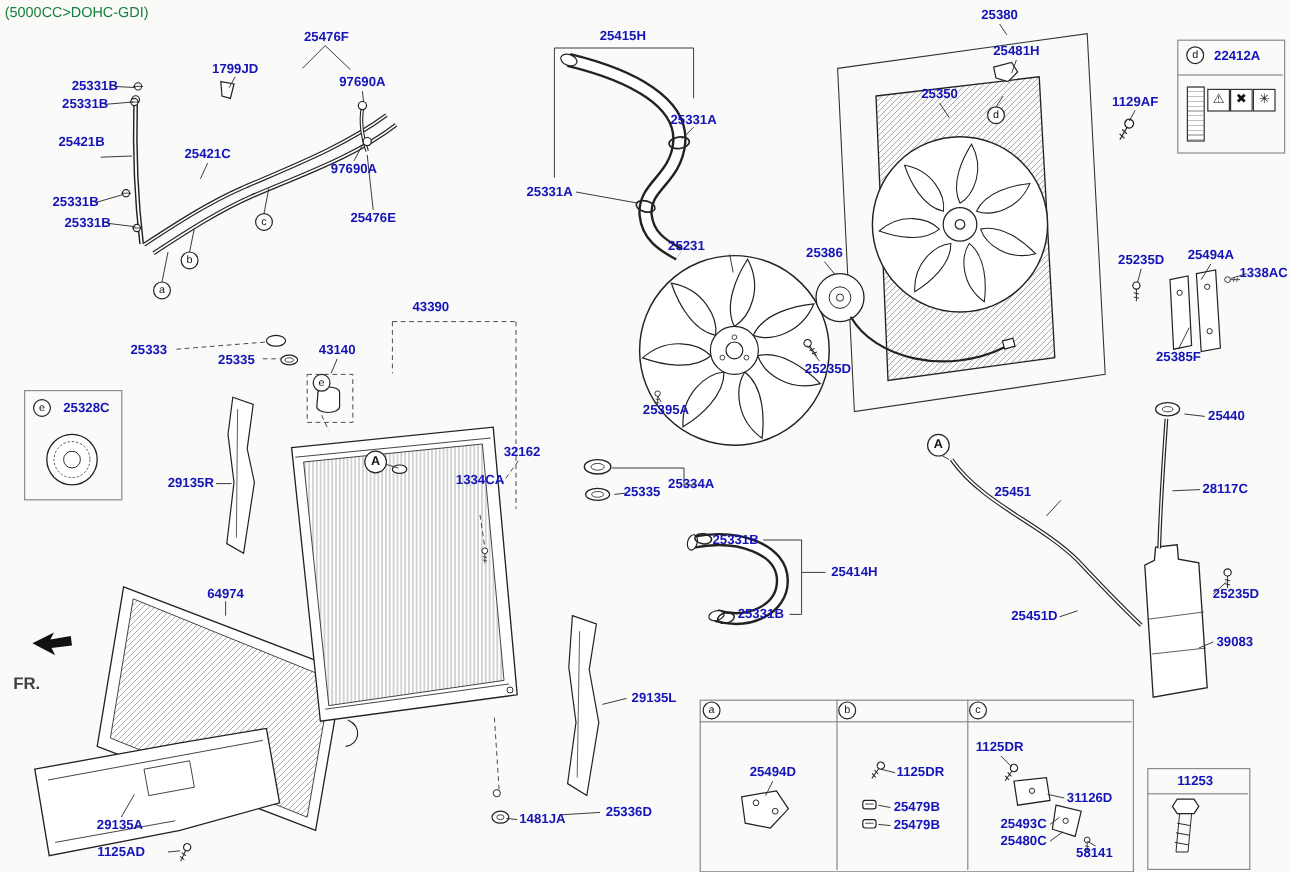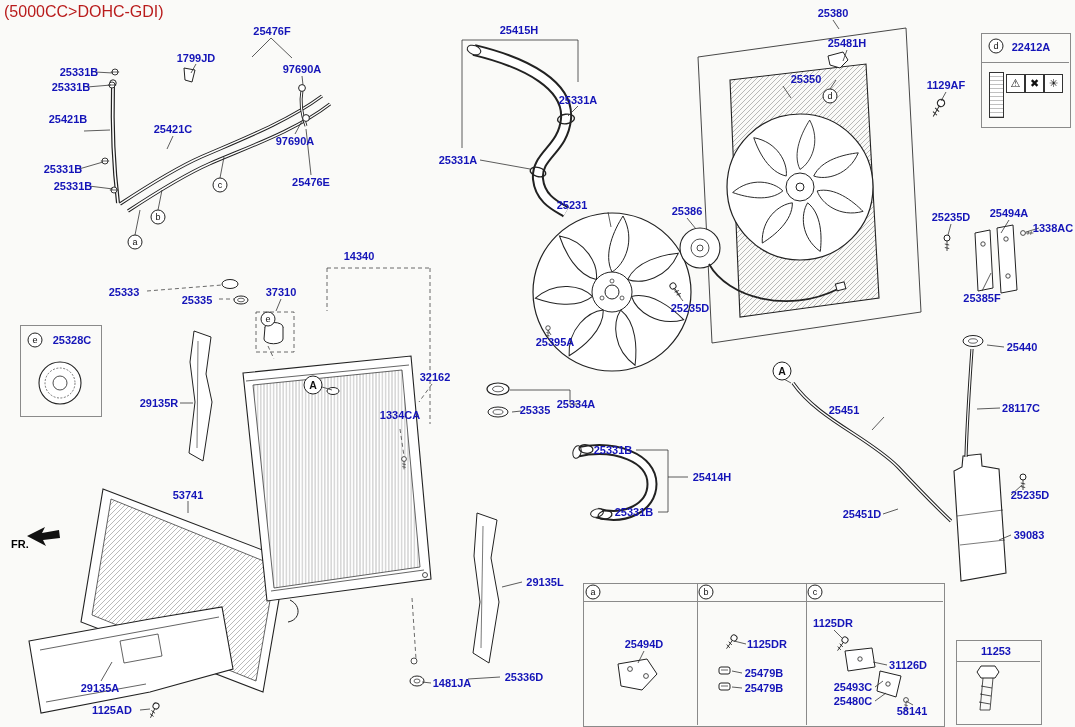--- a/index.html
+++ b/index.html
@@ -1,20 +1,20 @@
 <!DOCTYPE html>
 <html><head>
 <meta charset="utf-8">
 <style>
   html,body{margin:0;padding:0;width:1075px;height:727px;}
   body{position:relative;background:#fafaf8;font-family:"Liberation Sans",sans-serif;overflow:hidden;}
   #canvas{position:absolute;inset:0;width:1075px;height:727px;}
   svg.art{position:absolute;left:0;top:0;z-index:2;}
-  .title{position:absolute;left:4px;top:3px;font-size:16px;color:#b91c1c;z-index:3;white-space:nowrap;}
-  .fr{position:absolute;left:11px;top:538px;font-size:11px;font-weight:bold;color:#000000;z-index:3;}
+  .title{position:absolute;left:4px;top:3px;font-size:12px;color:#15803d;z-index:3;white-space:nowrap;}
+  .fr{position:absolute;left:11px;top:561px;font-size:14px;font-weight:bold;color:#404040;z-index:3;}
   .pl{position:absolute;transform:translate(-50%,-50%);color:#1414b8;font-size:11px;font-weight:bold;white-space:nowrap;z-index:4;}
   .mk{position:absolute;transform:translate(-50%,-50%);width:13px;height:13px;border:1px solid #222;border-radius:50%;
       background:#fff;color:#111;font-size:9px;line-height:13px;text-align:center;z-index:4;}
   .mkA{width:17px;height:17px;font-size:10.5px;line-height:17px;font-weight:bold;}
   .box{position:absolute;border:1px solid #8a8a8a;z-index:1;}
   .hline{position:absolute;border-top:1px solid #8a8a8a;height:0;z-index:1;}
   .vline{position:absolute;border-left:1px solid #8a8a8a;width:0;z-index:1;}
   .cico{position:absolute;width:17px;height:17px;border:1px solid #333;background:#fff;color:#111;
         font-size:11px;line-height:16px;text-align:center;z-index:3;}
   .cplate{position:absolute;width:13px;height:44px;border:1px solid #333;z-index:3;
@@ -275,56 +275,56 @@
   <div class="pl" style="left:173px;top:129px">25421C</div>
   <div class="pl" style="left:63px;top:169px">25331B</div>
   <div class="pl" style="left:73px;top:186px">25331B</div>
   <div class="pl" style="left:295px;top:141px">97690A</div>
   <div class="pl" style="left:311px;top:182px">25476E</div>
   <div class="pl" style="left:519px;top:30px">25415H</div>
   <div class="pl" style="left:578px;top:100px">25331A</div>
   <div class="pl" style="left:458px;top:160px">25331A</div>
   <div class="pl" style="left:833px;top:13px">25380</div>
   <div class="pl" style="left:847px;top:43px">25481H</div>
-  <div class="pl" style="left:806px;top:79px">25350</div>
+  <div class="pl" style="left:783px;top:79px">25350</div>
   <div class="pl" style="left:946px;top:85px">1129AF</div>
   <div class="pl" style="left:1031px;top:47px">22412A</div>
   <div class="pl" style="left:572px;top:205px">25231</div>
   <div class="pl" style="left:687px;top:211px">25386</div>
   <div class="pl" style="left:951px;top:217px">25235D</div>
   <div class="pl" style="left:1009px;top:213px">25494A</div>
   <div class="pl" style="left:1053px;top:228px">1338AC</div>
   <div class="pl" style="left:982px;top:298px">25385F</div>
   <div class="pl" style="left:690px;top:308px">25235D</div>
   <div class="pl" style="left:555px;top:342px">25395A</div>
-  <div class="pl" style="left:359px;top:256px">14340</div>
+  <div class="pl" style="left:359px;top:256px">43390</div>
   <div class="pl" style="left:124px;top:292px">25333</div>
   <div class="pl" style="left:197px;top:300px">25335</div>
-  <div class="pl" style="left:281px;top:292px">37310</div>
+  <div class="pl" style="left:281px;top:292px">43140</div>
   <div class="pl" style="left:72px;top:340px">25328C</div>
   <div class="pl" style="left:159px;top:403px">29135R</div>
   <div class="pl" style="left:435px;top:377px">32162</div>
-  <div class="pl" style="left:400px;top:415px">1334CA</div>
+  <div class="pl" style="left:400px;top:400px">1334CA</div>
   <div class="pl" style="left:535px;top:410px">25335</div>
   <div class="pl" style="left:576px;top:404px">25334A</div>
   <div class="pl" style="left:1022px;top:347px">25440</div>
   <div class="pl" style="left:1021px;top:408px">28117C</div>
   <div class="pl" style="left:844px;top:410px">25451</div>
   <div class="pl" style="left:613px;top:450px">25331B</div>
   <div class="pl" style="left:712px;top:477px">25414H</div>
   <div class="pl" style="left:634px;top:512px">25331B</div>
   <div class="pl" style="left:862px;top:514px">25451D</div>
   <div class="pl" style="left:1030px;top:495px">25235D</div>
   <div class="pl" style="left:1029px;top:535px">39083</div>
-  <div class="pl" style="left:188px;top:495px">53741</div>
+  <div class="pl" style="left:188px;top:495px">64974</div>
   <div class="pl" style="left:545px;top:582px">29135L</div>
   <div class="pl" style="left:524px;top:677px">25336D</div>
   <div class="pl" style="left:452px;top:683px">1481JA</div>
   <div class="pl" style="left:100px;top:688px">29135A</div>
-  <div class="pl" style="left:112px;top:710px">1125AD</div>
+  <div class="pl" style="left:101px;top:710px">1125AD</div>
   <div class="pl" style="left:644px;top:644px">25494D</div>
   <div class="pl" style="left:767px;top:644px">1125DR</div>
   <div class="pl" style="left:764px;top:673px">25479B</div>
   <div class="pl" style="left:764px;top:688px">25479B</div>
   <div class="pl" style="left:833px;top:623px">1125DR</div>
   <div class="pl" style="left:908px;top:665px">31126D</div>
   <div class="pl" style="left:853px;top:687px">25493C</div>
   <div class="pl" style="left:853px;top:701px">25480C</div>
   <div class="pl" style="left:912px;top:711px">58141</div>
   <div class="pl" style="left:996px;top:651px">11253</div>

